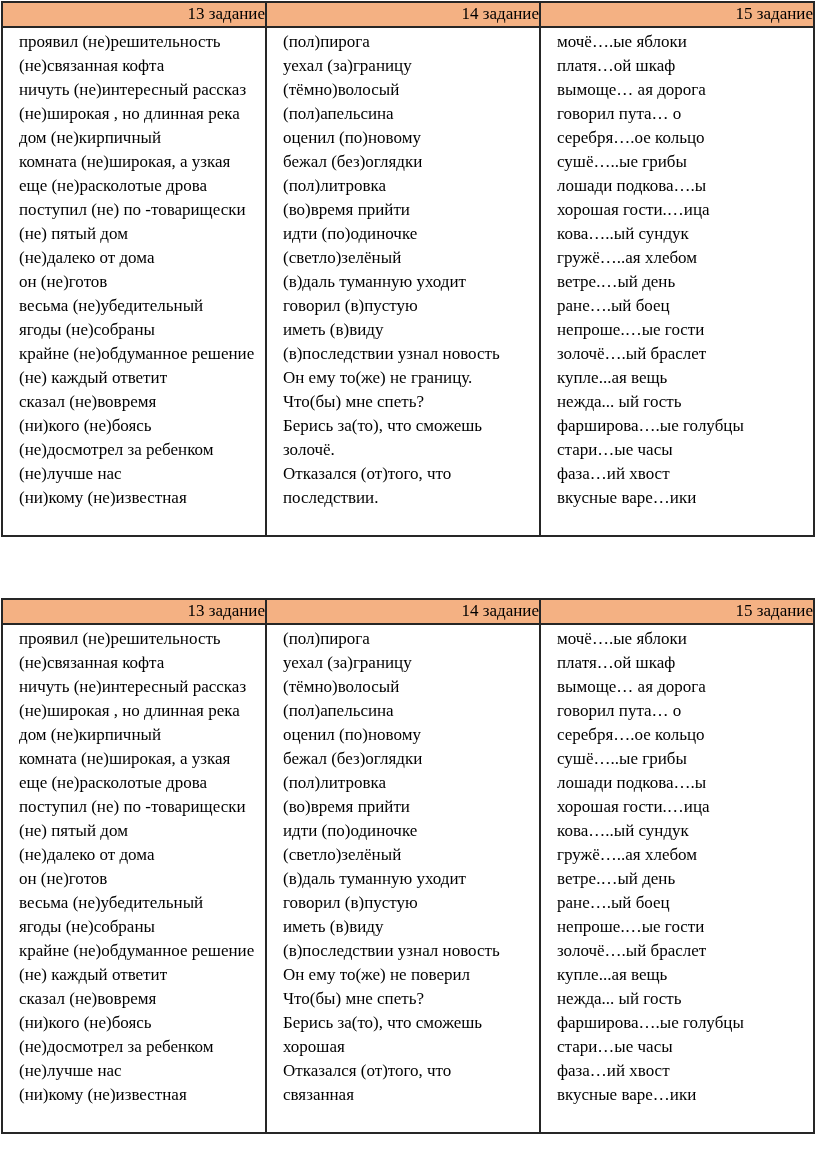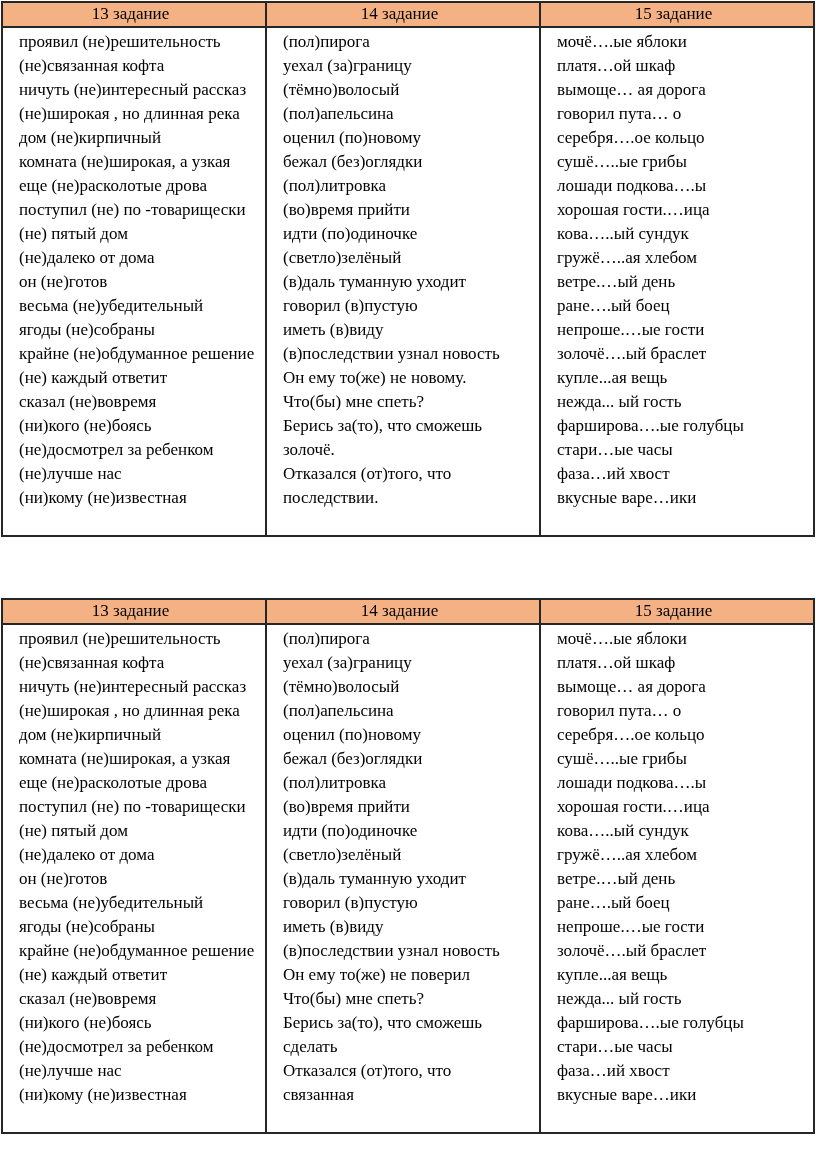--- a/index.html
+++ b/index.html
@@ -34,22 +34,22 @@
   table.t2 { top: 598px; }
   col.c1 { width: 264px; }
   col.c2 { width: 274px; }
   col.c3 { width: 274px; }
   th.col-header {
     background: var(--header-bg);
     border: 2px solid var(--border-color);
     font-weight: normal;
     font-size: 17px;
     height: 23px;
-    padding: 1px 7px 2px 0;
-    text-align: center;
+    padding: 1px 0 2px 0;
+    text-align: right;
     vertical-align: middle;
   }
   td.task-cell {
     border: 2px solid var(--border-color);
     vertical-align: top;
     padding: 2px 4px 25px 16px;
     font-size: 17px;
     background: var(--page-bg);
   }
   .line {
@@ -108,21 +108,21 @@
             <div class="line">оценил (по)новому</div>
             <div class="line">бежал (без)оглядки</div>
             <div class="line">(пол)литровка</div>
             <div class="line">(во)время прийти</div>
             <div class="line">идти (по)одиночке</div>
             <div class="line">(светло)зелёный</div>
             <div class="line">(в)даль туманную уходит</div>
             <div class="line">говорил (в)пустую</div>
             <div class="line">иметь (в)виду</div>
             <div class="line">(в)последствии узнал новость</div>
-            <div class="line">Он ему то(же) не новому.</div>
+            <div class="line">Он ему то(же) не границу.</div>
             <div class="line">Что(бы) мне спеть?</div>
             <div class="line">Берись за(то), что сможешь</div>
             <div class="line">золочё.</div>
             <div class="line">Отказался (от)того, что</div>
             <div class="line">последствии.</div>
           </td>
         <td class="task-cell">
             <div class="line">мочё….ые яблоки</div>
             <div class="line">платя…ой шкаф</div>
             <div class="line">вымоще… ая дорога</div>
@@ -196,21 +196,21 @@
             <div class="line">(во)время прийти</div>
             <div class="line">идти (по)одиночке</div>
             <div class="line">(светло)зелёный</div>
             <div class="line">(в)даль туманную уходит</div>
             <div class="line">говорил (в)пустую</div>
             <div class="line">иметь (в)виду</div>
             <div class="line">(в)последствии узнал новость</div>
             <div class="line">Он ему то(же) не поверил</div>
             <div class="line">Что(бы) мне спеть?</div>
             <div class="line">Берись за(то), что сможешь</div>
-            <div class="line">сделать</div>
+            <div class="line">хорошая</div>
             <div class="line">Отказался (от)того, что</div>
             <div class="line">связанная</div>
           </td>
         <td class="task-cell">
             <div class="line">мочё….ые яблоки</div>
             <div class="line">платя…ой шкаф</div>
             <div class="line">вымоще… ая дорога</div>
             <div class="line">говорил пута… о</div>
             <div class="line">серебря….ое кольцо</div>
             <div class="line">сушё…..ые грибы</div>

